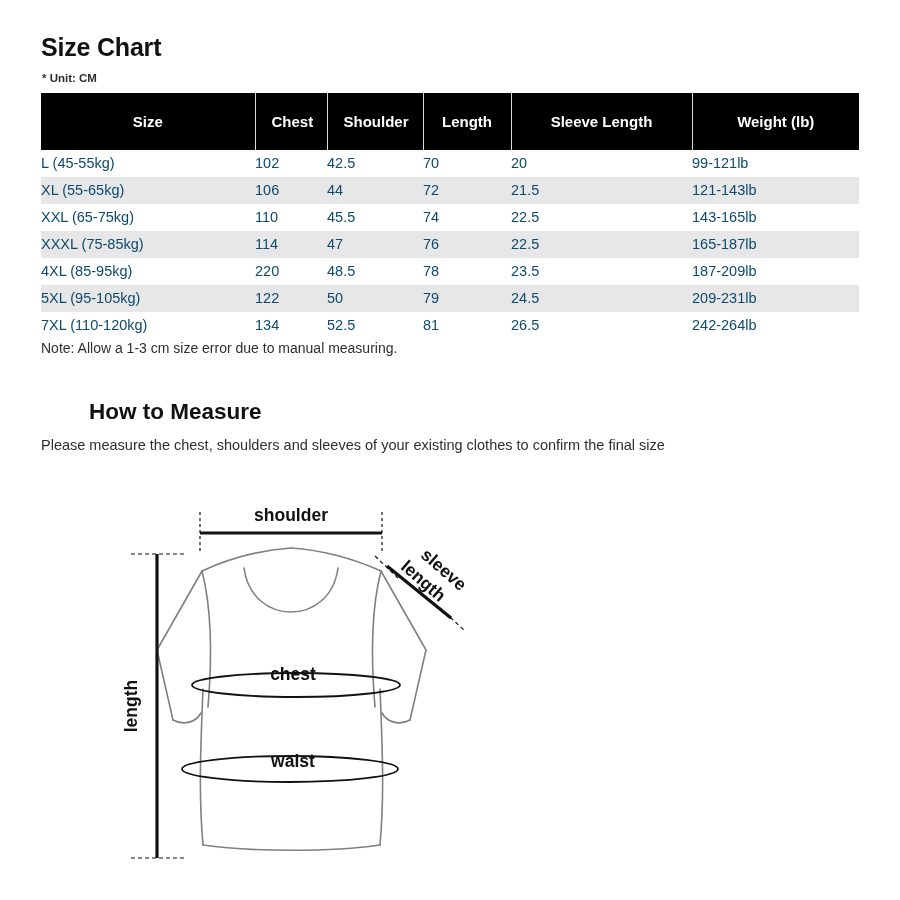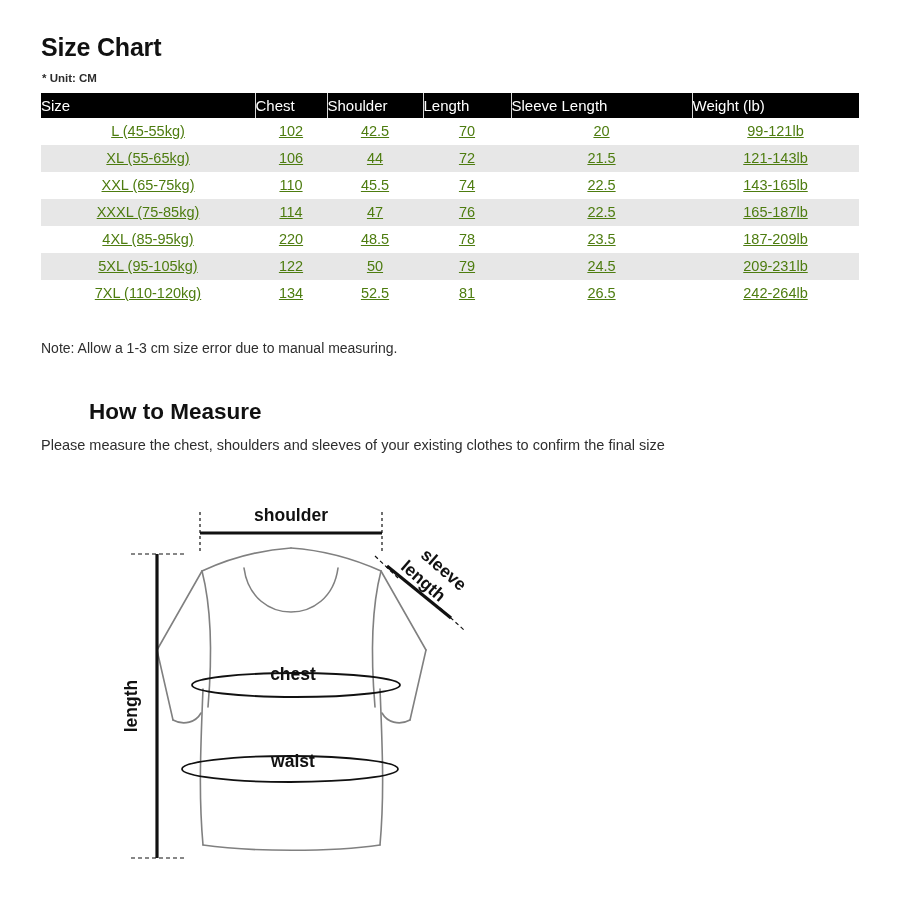--- a/index.html
+++ b/index.html
@@ -42,40 +42,39 @@
     position: absolute;
     left: 41px; top: 93px;
     width: 818px;
     border-collapse: collapse;
     table-layout: fixed;
     font-size: 14.5px;
   }
   table.size-table th {
     background: #000000;
     color: #ffffff;
-    font-weight: normal;
+    font-weight: bold;
     font-size: 15px;
     height: 25px;
     line-height: 25px;
-    padding: 0;
-    text-align: left;
+    padding: 16px;
+    text-align: center;
     border-left: 1px solid #d8d8d8;
   }
   table.size-table th:first-child {
     border-left: none;
   }
   table.size-table td {
     height: 27px;
     line-height: 27px;
     padding: 0;
-    text-align: center;
-    color: #4d7c0f;
+    text-align: left;
+    color: #0c4a6e;
     border: none;
     font-size: 14.5px;
-    text-decoration: underline;
   }
   table.size-table tbody tr:nth-child(odd) { background: #ffffff; }
   table.size-table tbody tr:nth-child(even) { background: #e7e7e7; }
 
   .note-line {
     position: absolute;
     left: 41px; top: 340px;
     font-size: 14px;
     color: #2e2e2e;
   }

